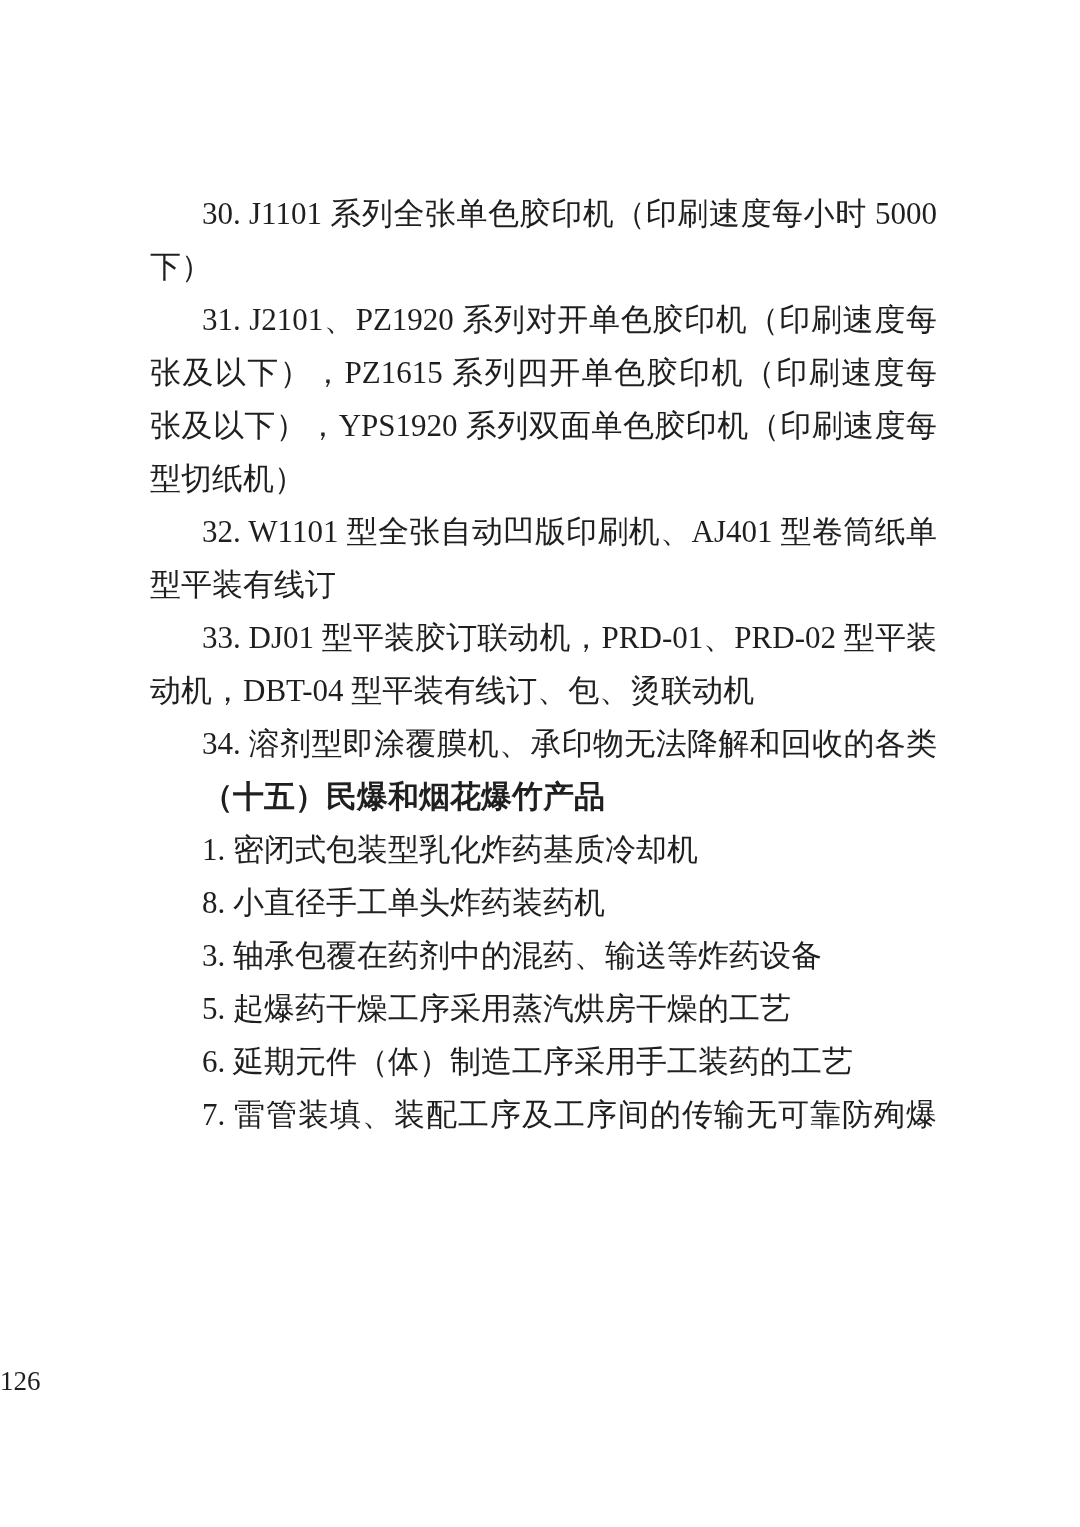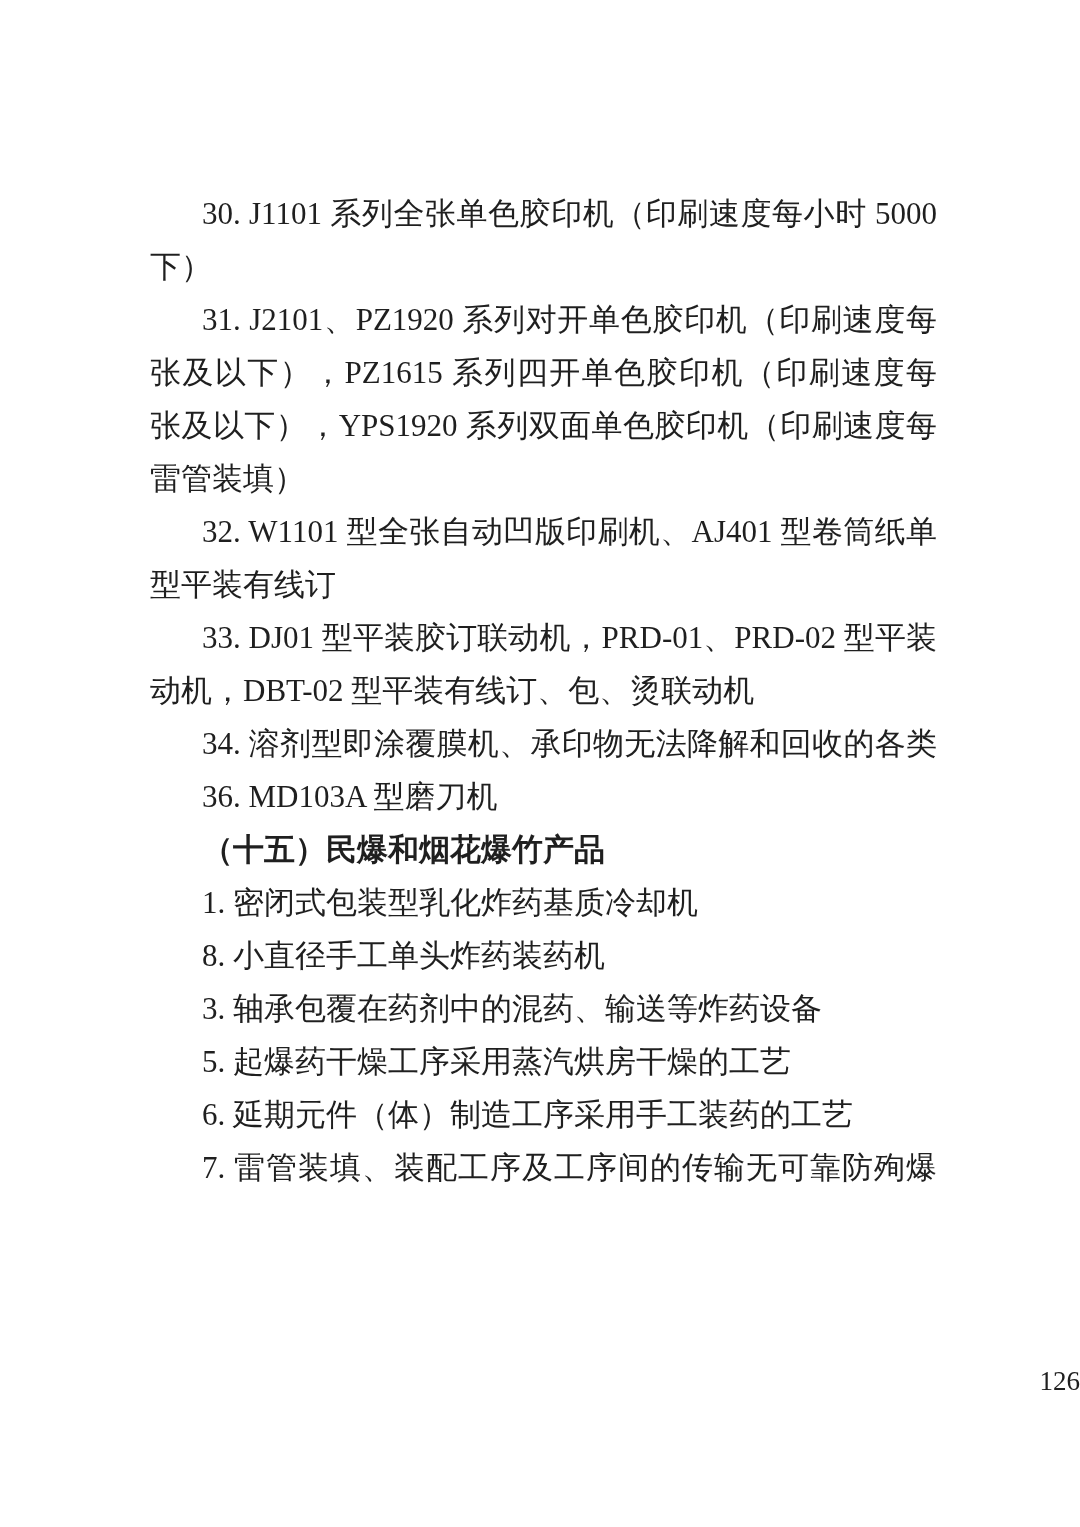--- a/index.html
+++ b/index.html
@@ -39,43 +39,42 @@
     padding-left: 52px;
   }
   .line.bold {
     font-weight: bold;
   }
   .page-number {
     position: absolute;
     top: 1360px;
     left: 0;
     width: 100%;
-    text-align: right;
+    text-align: left;
     font-size: 27px;
     line-height: 42px;
     color: #1f1f1f;
   }
 </style>
 </head>
 <body>
 
 <div class="page">
   <div class="content" id="doc-body">
       <div class="line indent justify">30. J1101 系列全张单色胶印机（印刷速度每小时 5000 张及以</div>
       <div class="line">下）</div>
       <div class="line indent justify">31. J2101、PZ1920 系列对开单色胶印机（印刷速度每小时 4000</div>
       <div class="line justify">张及以下），PZ1615 系列四开单色胶印机（印刷速度每小时 4000</div>
       <div class="line justify">张及以下），YPS1920 系列双面单色胶印机（印刷速度每小时 4000</div>
-      <div class="line">雷管装填）</div>
+      <div class="line">型切纸机）</div>
       <div class="line indent justify">32. W1101 型全张自动凹版印刷机、AJ401 型卷筒纸单面四色</div>
       <div class="line">型平装有线订</div>
       <div class="line indent justify">33. DJ01 型平装胶订联动机，PRD-01、PRD-02 型平装胶订联</div>
-      <div class="line">动机，DBT-02 型平装有线订、包、烫联动机</div>
+      <div class="line">动机，DBT-04 型平装有线订、包、烫联动机</div>
       <div class="line indent justify">34. 溶剂型即涂覆膜机、承印物无法降解和回收的各类覆膜机</div>
-      <div class="line indent">36. MD103A 型磨刀机</div>
       <div class="line indent bold">（十五）民爆和烟花爆竹产品</div>
       <div class="line indent">1. 密闭式包装型乳化炸药基质冷却机</div>
       <div class="line indent">8. 小直径手工单头炸药装药机</div>
       <div class="line indent">3. 轴承包覆在药剂中的混药、输送等炸药设备</div>
       <div class="line indent">5. 起爆药干燥工序采用蒸汽烘房干燥的工艺</div>
       <div class="line indent">6. 延期元件（体）制造工序采用手工装药的工艺</div>
       <div class="line indent justify">7. 雷管装填、装配工序及工序间的传输无可靠防殉爆措施的</div>
     </div>
   <div class="page-number">126</div>
 </div>

